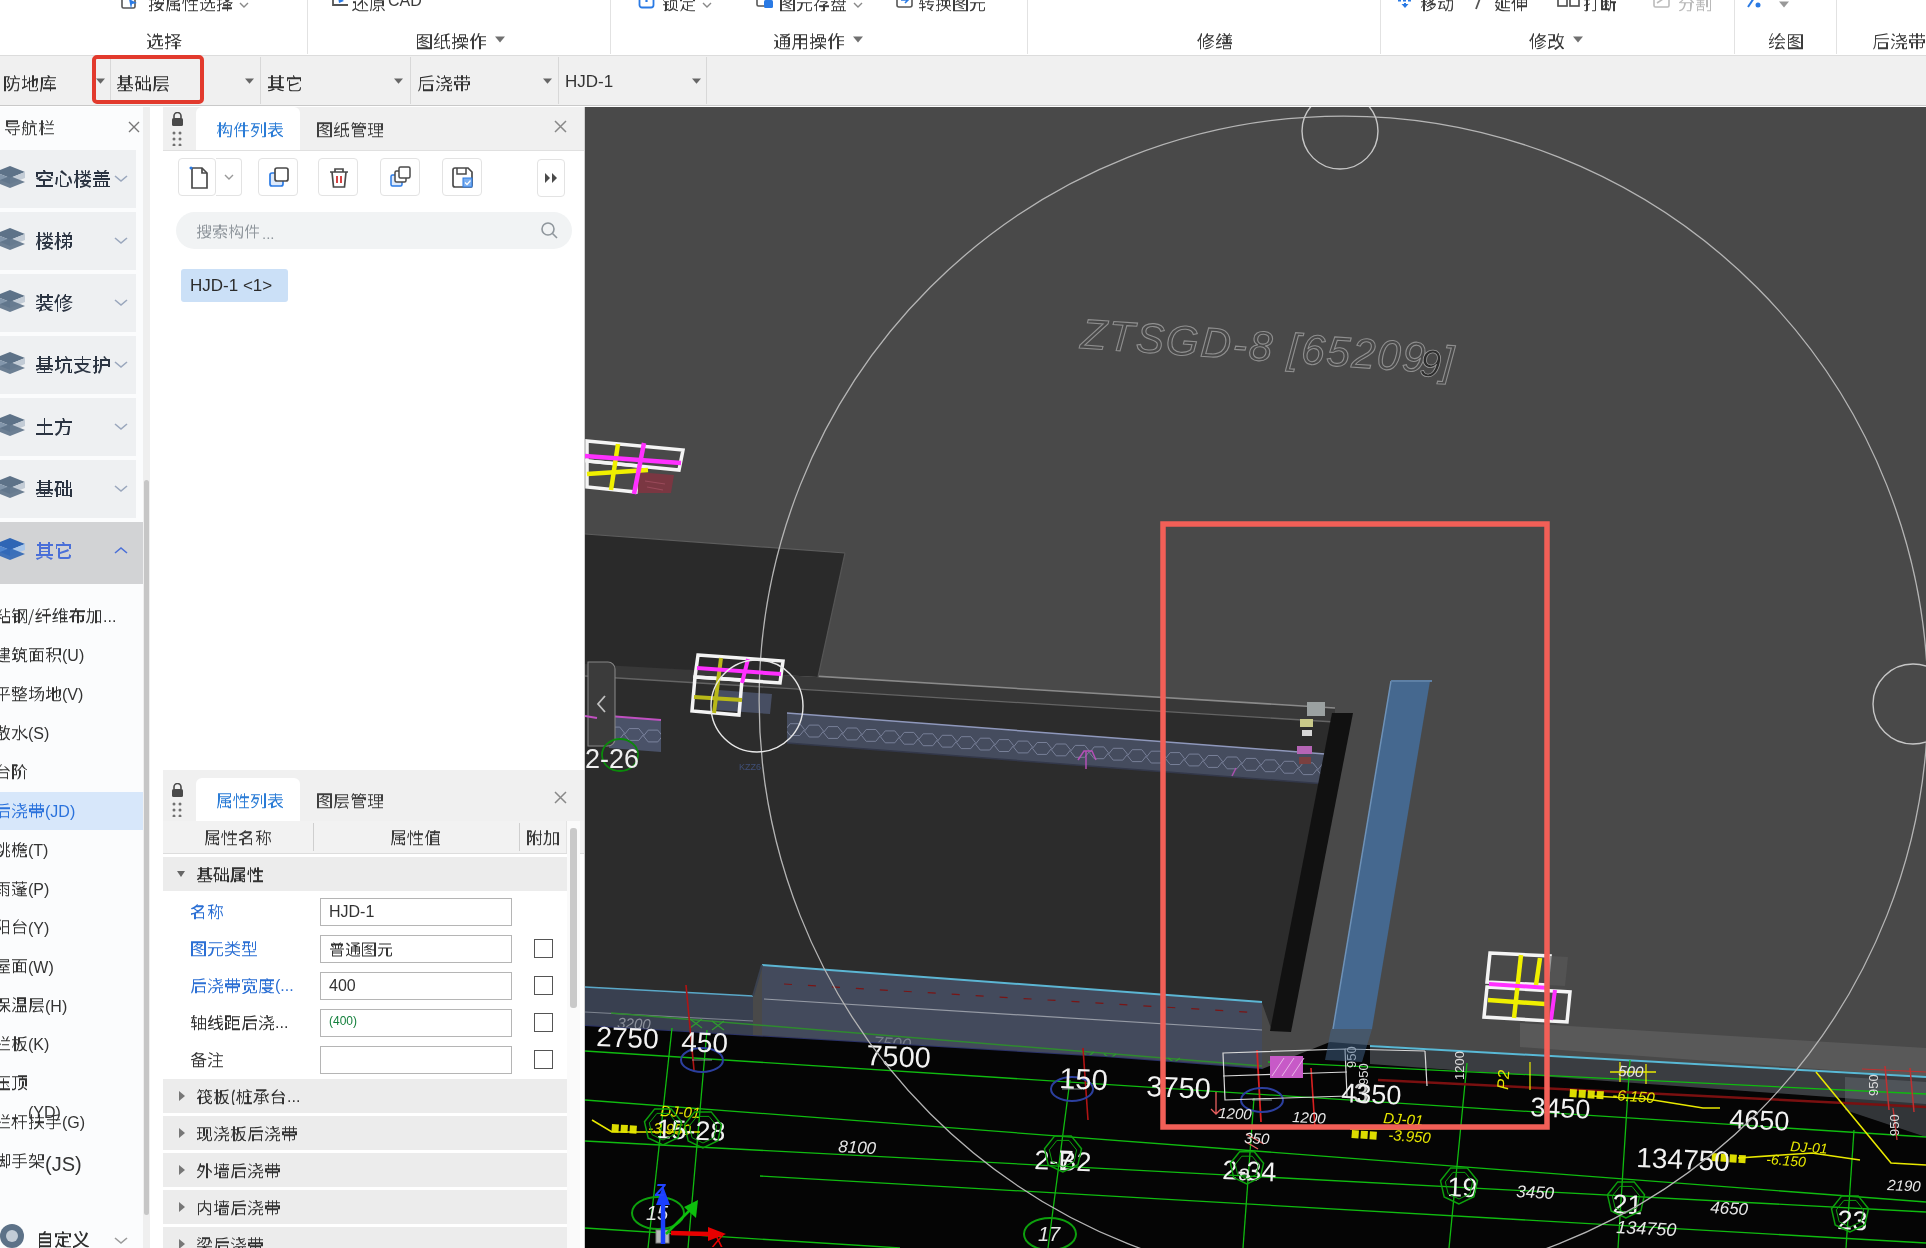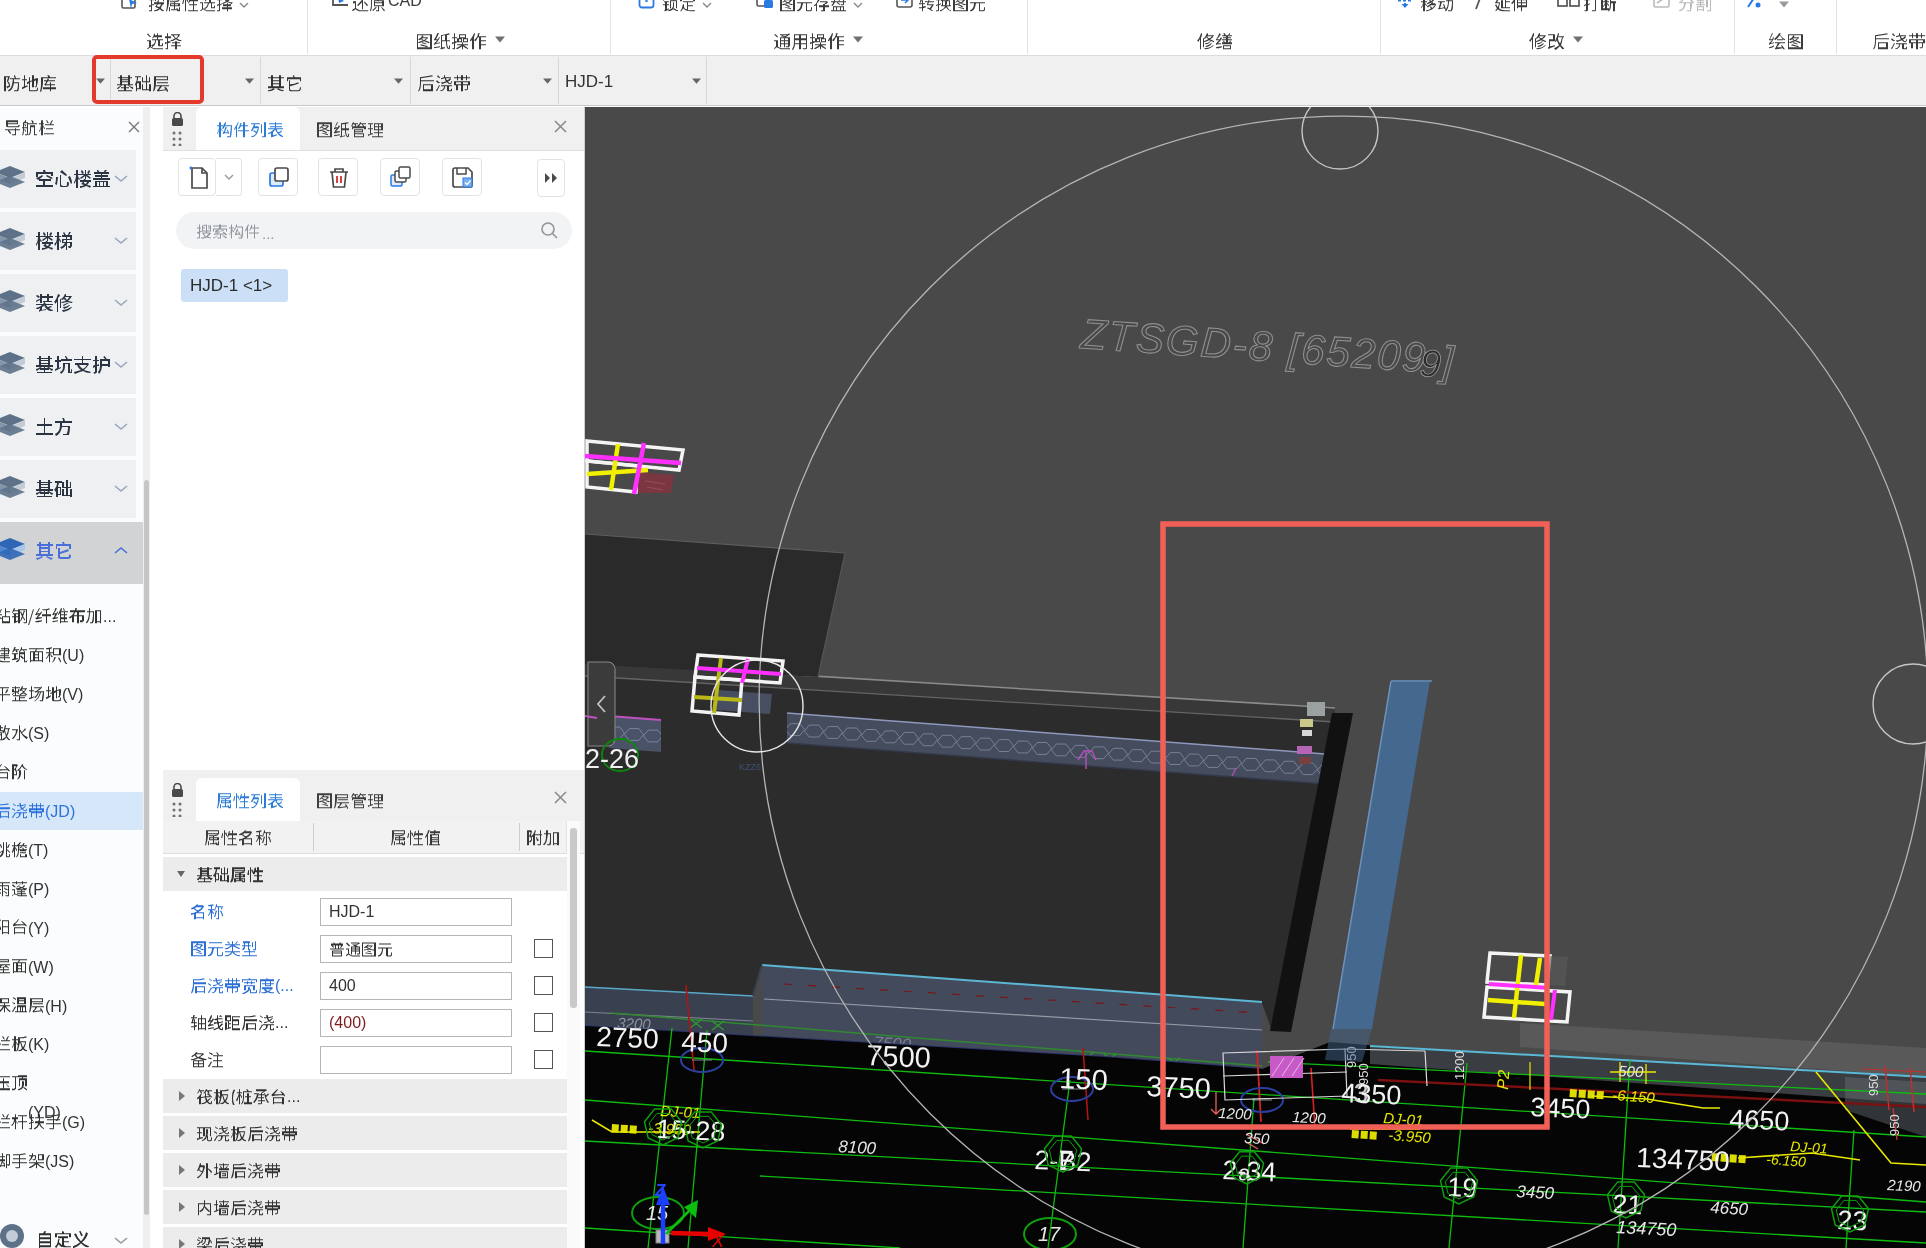--- a/index.html
+++ b/index.html
@@ -310,21 +310,21 @@
       <path transform="translate(0,15.3)" d="M12 -5C13 -4 14 -3 14 -2L15 -3C15 -3 13 -4 13 -5ZM2 -13V-8C2 -5 2 -2 1 1C1 1 1 1 2 1C3 -1 3 -5 3 -8V-12H16V-13ZM9 -11V-8H4V-6H9V-1H3V1H16V-1H10V-6H15V-8H10V-11Z M28 -8V-5C28 -3 28 -1 24 0C24 1 24 1 25 1C29 -0 30 -3 30 -5V-8ZM29 -2C30 -1 32 1 33 1L33 0C33 -0 31 -2 30 -2ZM25 -11V-3H26V-9H31V-3H33V-11H29L29 -12H33V-14H24V-12H28C28 -12 28 -11 28 -11ZM18 -13V-12H21V-1C21 -1 20 -1 20 -1C20 -0 19 -0 18 -1C18 -0 18 0 18 1C20 1 21 1 21 0C22 0 22 -0 22 -1V-12H24V-13Z" fill="#333"></path>
     </svg>
     <div class="lat" style="left:28px;top:1104px;font-size:16px;color:#333">(YD)</div>
     <svg style="position:absolute;left:-6.0px;top:1112.9px;" width="69.0" height="17.7">
       <path transform="translate(0,15.3)" d="M8 -14C9 -13 9 -11 10 -11L11 -11C10 -12 10 -13 9 -14ZM8 -6V-5H15V-6ZM6 -1V0H16V-1ZM3 -14V-11H1V-10H3C3 -7 2 -5 1 -3C1 -3 1 -2 1 -2C2 -3 3 -5 3 -7V1H5V-8C5 -7 6 -6 6 -5L7 -6C6 -7 5 -9 5 -9V-10H6V-11H5V-14ZM7 -10V-9H16V-10H13C14 -11 14 -13 15 -14L14 -14C13 -13 12 -11 12 -10Z M24 -7V-6H28V1H29V-6H33V-7H29V-12H33V-13H24V-12H28V-7ZM21 -14V-11H18V-9H20C20 -7 19 -4 17 -3C18 -3 18 -2 18 -2C19 -3 20 -5 21 -7V1H22V-6C23 -6 23 -5 24 -4L24 -5C24 -5 22 -7 22 -8V-9H24V-11H22V-14Z M45 -14V-11H41V-10H45V-9C45 -9 45 -8 44 -7H41V-5H44C44 -3 42 -1 40 0C40 1 40 1 41 1C43 -0 45 -2 45 -4C46 -2 48 0 50 1C50 1 50 1 50 0C48 -1 47 -3 46 -5H50V-7H46C46 -8 46 -8 46 -9V-10H50V-11H46V-14ZM37 -14V-11H35V-10H37V-6C36 -6 35 -5 35 -5L35 -4L37 -5V-0C37 -0 37 0 37 0C37 0 36 0 35 0C35 0 35 1 36 1C37 1 37 1 38 1C38 1 38 0 38 -0V-5L40 -6L40 -7L38 -6V-10H40V-11H38V-14Z M52 -5V-4H59V-0C59 -0 59 0 58 0C58 0 57 0 55 0C55 0 56 1 56 1C58 1 59 1 59 1C60 1 60 0 60 -0V-4H67V-5H60V-8H66V-9H60V-12C62 -12 64 -13 66 -13L65 -14C62 -13 57 -13 53 -13C53 -13 53 -12 53 -12C55 -12 57 -12 59 -12V-9H53V-8H59V-5Z" fill="#333"></path>
     </svg>
     <div class="lat" style="left:62px;top:1114px;font-size:16px;color:#333">(G)</div>
     <svg style="position:absolute;left:-6.0px;top:1151.8px;" width="52.0" height="17.7">
       <path transform="translate(0,15.3)" d="M1 -14V-8C1 -5 1 -2 0 1C1 1 1 1 1 1C2 -0 2 -2 2 -4H4V-0C4 0 4 0 4 0C4 0 3 0 3 0C3 0 3 1 3 1C4 1 5 1 5 1C5 1 5 0 5 -0V-14ZM2 -12H4V-10H2ZM2 -9H4V-6H2L2 -8ZM12 -13V1H13V-12H15V-3C15 -3 15 -3 15 -3C14 -3 14 -3 13 -3C13 -2 14 -2 14 -1C14 -1 15 -2 15 -2C16 -2 16 -2 16 -3V-13ZM6 -0 6 -0C7 -1 7 -1 10 -1C10 -1 10 -1 10 -0L11 -1C11 -2 11 -4 10 -5L9 -5C9 -4 10 -3 10 -2L7 -2C8 -3 9 -5 9 -6H11V-8H9V-10H11V-11H9V-14H8V-11H6V-10H8V-8H6V-6H8C7 -5 7 -3 7 -3C6 -2 6 -2 6 -2C6 -1 6 -1 6 -0Z M18 -5V-4H25V-0C25 -0 25 0 24 0C24 0 23 0 21 0C21 0 22 1 22 1C24 1 25 1 25 1C26 1 26 0 26 -0V-4H33V-5H26V-8H32V-9H26V-12C28 -12 30 -13 32 -13L31 -14C28 -13 23 -13 19 -13C19 -13 19 -12 19 -12C21 -12 23 -12 25 -12V-9H19V-8H25V-5Z M45 -12H48V-8H45ZM44 -13V-7H50V-13ZM42 -7V-5H35V-4H41C39 -2 37 -1 35 0C35 0 35 1 36 1C38 0 40 -1 42 -3V1H43V-3C45 -1 47 0 49 1C50 1 50 0 50 -0C48 -1 45 -2 44 -4H50V-5H43V-7ZM38 -14C38 -14 38 -13 38 -12H35V-11H37C37 -9 36 -8 35 -7C35 -7 35 -7 35 -6C37 -7 38 -9 39 -11H41C41 -9 41 -8 40 -8C40 -8 40 -8 40 -8C40 -8 39 -8 38 -8C39 -8 39 -7 39 -7C39 -7 40 -7 40 -7C41 -7 41 -7 41 -7C42 -8 42 -9 42 -12C42 -12 42 -12 42 -12H39C39 -13 39 -14 39 -14Z" fill="#333"></path>
     </svg>
-    <div class="lat" style="left:45px;top:1153px;font-size:16px;color:#333">(JS)</div>
+    <div class="lat" style="left:45px;top:1153px;font-size:20px;color:#333">(JS)</div>
     <svg class="ab" style="left:-4px;top:1222px" width="32" height="28">
       <circle cx="16" cy="14" r="12" fill="#5d7288"></circle>
       <circle cx="16" cy="14" r="6" fill="#c3ccd6"></circle>
     </svg>
     <svg style="position:absolute;left:36.0px;top:1229.8px;" width="55.0" height="18.7">
       <path transform="translate(0,16.2)" d="M4 -7H14V-5H4ZM4 -9V-11H14V-9ZM4 -3H14V-1H4ZM8 -15C8 -15 8 -14 7 -13H3V2H4V1H14V1H15V-13H9C9 -13 10 -14 10 -15Z M22 -7C22 -4 21 -1 19 0C19 1 20 1 20 2C21 1 22 -1 23 -2C24 1 27 1 30 1H35C35 1 35 -0 35 -0C34 -0 31 -0 30 -0C30 -0 29 -1 28 -1V-4H33V-5H28V-8H32V-10H22V-8H26V-1C25 -2 24 -3 23 -4C23 -5 23 -6 24 -7ZM26 -15C26 -14 26 -14 26 -13H19V-9H21V-12H33V-9H35V-13H28C28 -14 28 -15 27 -15Z M43 -15C44 -13 45 -11 45 -10L47 -11C46 -12 45 -14 45 -15ZM50 -14C49 -10 47 -7 45 -5C43 -7 41 -10 40 -13L38 -12C40 -9 41 -6 44 -4C42 -2 39 -1 37 0C37 0 37 1 37 2C41 1 43 -1 45 -3C47 -1 49 1 52 1C53 1 53 0 53 -0C51 -1 48 -2 46 -4C49 -6 51 -10 52 -13Z" fill="#2e2e2e"></path>
     </svg>
     <svg class="ab" style="left:114px;top:1236px" width="14" height="9">
       <path d="M1 2 L7 7 L13 2" stroke="#9a9a9a" stroke-width="1.6" fill="none"></path>
     </svg>
@@ -468,21 +468,21 @@
     </svg>
     <div class="lat" style="left:275px;top:977px;font-size:16px;color:#2b6fd4">(...</div>
     <div class="ab" style="left:320px;top:972px;width:192px;height:28px;border:1px solid #b5b5b5;background:#fff;box-sizing:border-box"></div>
     <div class="lat" style="left:329px;top:977px;font-size:16px;color:#333">400</div>
     <div class="ab" style="left:534px;top:976px;width:19px;height:19px;border:1.5px solid #555;background:#fff;box-sizing:border-box"></div>
     <svg style="position:absolute;left:190.0px;top:1013.7px;" width="86.0" height="17.7">
       <path transform="translate(0,15.3)" d="M9 -5H11V-1H9ZM9 -6V-10H11V-6ZM15 -5V-1H12V-5ZM15 -6H12V-10H15ZM11 -14V-11H8V1H9V0H15V1H16V-11H12V-14ZM1 -6C2 -6 2 -6 3 -6H4V-3L1 -3L1 -2L4 -2V1H5V-2L7 -3L7 -4L5 -4V-6H7V-7H5V-10H4V-7H3C3 -8 4 -10 4 -11H7V-12H4C4 -13 5 -13 5 -14L3 -14C3 -14 3 -13 3 -12H1V-11H3C2 -10 2 -9 2 -8C2 -7 1 -7 1 -7C1 -6 1 -6 1 -6Z M18 -1 18 0C20 -0 22 -1 24 -1L24 -2C21 -2 19 -1 18 -1ZM29 -13C30 -13 31 -12 31 -12L32 -13C32 -13 31 -14 30 -14ZM18 -7C18 -7 19 -7 21 -8C20 -7 20 -6 19 -5C19 -5 18 -4 18 -4C18 -4 18 -3 18 -3C19 -3 19 -3 24 -4C23 -5 23 -5 24 -5L20 -5C21 -6 23 -8 24 -10L23 -11C22 -10 22 -9 22 -9L20 -9C21 -10 22 -12 22 -14L21 -14C20 -12 19 -10 19 -9C18 -9 18 -8 18 -8C18 -8 18 -7 18 -7ZM32 -6C31 -5 30 -4 29 -3C29 -4 29 -5 29 -6L33 -7L33 -8L29 -7C28 -8 28 -9 28 -10L33 -10L32 -11L28 -11C28 -12 28 -13 28 -14H27C27 -13 27 -12 27 -11L24 -10L25 -9L27 -9C27 -9 27 -8 27 -7L24 -7L24 -5L27 -6C28 -5 28 -3 28 -2C27 -1 25 -1 23 0C24 0 24 1 24 1C26 0 27 -0 29 -1C29 0 30 1 32 1C33 1 33 1 33 -1C33 -1 33 -2 32 -2C32 -0 32 0 32 0C31 0 30 -1 30 -2C31 -3 32 -4 33 -5Z M37 -12H40V-9H37ZM43 -8H48V-5H43ZM50 -13H42V1H50V-1H43V-4H49V-10H43V-12H50ZM35 -1 35 1C37 0 39 -1 41 -1L41 -2L39 -2V-5H41V-6H39V-8H41V-14H35V-8H38V-1L37 -1V-7H35V-1Z M54 -13V-8C54 -6 53 -2 52 1C52 1 52 1 53 1C55 -1 55 -6 55 -8H67V-10H55V-12C59 -12 63 -12 66 -13L65 -14C62 -13 58 -13 54 -13ZM56 -6V1H58V0H65V1H66V-6ZM58 -1V-5H65V-1Z M70 -13C71 -12 72 -12 72 -11L73 -12C73 -12 71 -13 70 -14ZM69 -8C70 -8 71 -7 72 -6L72 -7C72 -8 70 -9 69 -9ZM69 0 70 1C71 -1 72 -3 73 -4L72 -5C71 -3 70 -1 69 0ZM82 -11C81 -10 80 -10 79 -9C79 -10 79 -10 78 -11L83 -12L83 -13L78 -12C78 -13 78 -14 78 -14H76C76 -13 76 -13 77 -12L74 -12L74 -11L77 -11C77 -10 78 -9 78 -8C77 -8 75 -7 74 -7C74 -7 74 -6 74 -6C76 -6 77 -7 79 -8C80 -7 81 -6 82 -6C83 -6 84 -6 84 -8C84 -8 83 -8 83 -9C83 -7 83 -7 82 -7C82 -7 81 -7 80 -8C81 -9 82 -10 83 -11ZM73 -5V-4H76C76 -2 76 -0 73 0C73 1 74 1 74 1C77 0 77 -1 78 -4H80V-0C80 1 80 1 81 1C81 1 83 1 83 1C84 1 84 1 84 -1C84 -1 83 -1 83 -2C83 -0 83 0 83 0C82 0 82 0 81 0C81 0 81 0 81 -0V-4H84V-5Z" fill="#333"></path>
     </svg>
     <div class="lat" style="left:275px;top:1014px;font-size:16px;color:#333">...</div>
     <div class="ab" style="left:320px;top:1009px;width:192px;height:28px;border:1px solid #b5b5b5;background:#fff;box-sizing:border-box"></div>
-    <div class="lat" style="left:329px;top:1014px;font-size:16px;color:#7f1d1d">(400)</div>
+    <div class="lat" style="left:329px;top:1014px;font-size:12px;color:#15803d">(400)</div>
     <div class="ab" style="left:534px;top:1013px;width:19px;height:19px;border:1.5px solid #555;background:#fff;box-sizing:border-box"></div>
     <svg style="position:absolute;left:190.0px;top:1050.7px;" width="35.0" height="17.7">
       <path transform="translate(0,15.3)" d="M12 -12C11 -11 10 -10 8 -9C7 -10 6 -11 6 -12L6 -12ZM6 -14C5 -13 4 -11 1 -10C2 -10 2 -9 2 -9C3 -10 4 -10 5 -11C5 -10 6 -9 7 -9C5 -8 3 -7 1 -7C1 -7 1 -6 1 -6C4 -6 6 -7 8 -8C11 -7 13 -6 16 -6C16 -6 16 -7 17 -7C14 -8 12 -8 10 -9C11 -10 13 -11 14 -12L13 -13L13 -13H7C7 -13 7 -14 8 -14ZM4 -2H8V-0H4ZM4 -3V-5H8V-3ZM13 -2V-0H9V-2ZM13 -3H9V-5H13ZM3 -6V1H4V1H13V1H14V-6Z M19 -13C20 -13 21 -12 22 -11L23 -12C22 -13 20 -14 19 -14ZM18 -8C19 -8 20 -7 21 -7L22 -8C21 -8 19 -9 18 -9ZM18 0 19 1C20 -0 21 -3 22 -4L21 -5C20 -3 19 -1 18 0ZM26 -14C27 -13 27 -12 28 -11L29 -12C29 -12 28 -13 27 -14ZM23 -11V-10H27V-6H23V-5H27V-0H22V1H33V-0H28V-5H32V-6H28V-10H33V-11Z" fill="#333"></path>
     </svg>
     <div class="ab" style="left:320px;top:1046px;width:192px;height:28px;border:1px solid #b5b5b5;background:#fff;box-sizing:border-box"></div>
     <div class="ab" style="left:534px;top:1050px;width:19px;height:19px;border:1.5px solid #555;background:#fff;box-sizing:border-box"></div>
     <div class="ab" style="left:163px;top:1079px;width:404px;height:34px;background:#ececec"></div>
     <svg class="ab" style="left:178px;top:1090px" width="8" height="12">
       <path d="M1 1 L7 6 L1 11 Z" fill="#777"></path>
     </svg>

